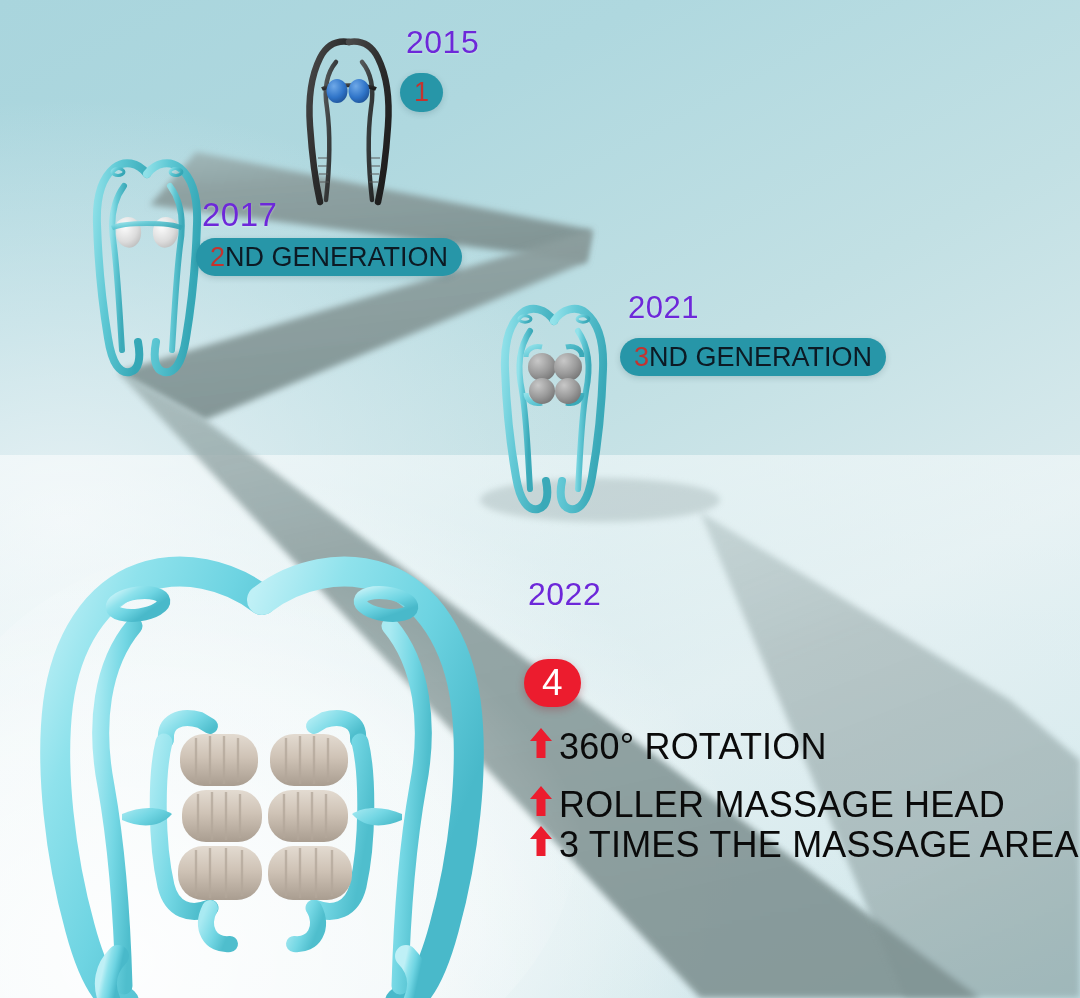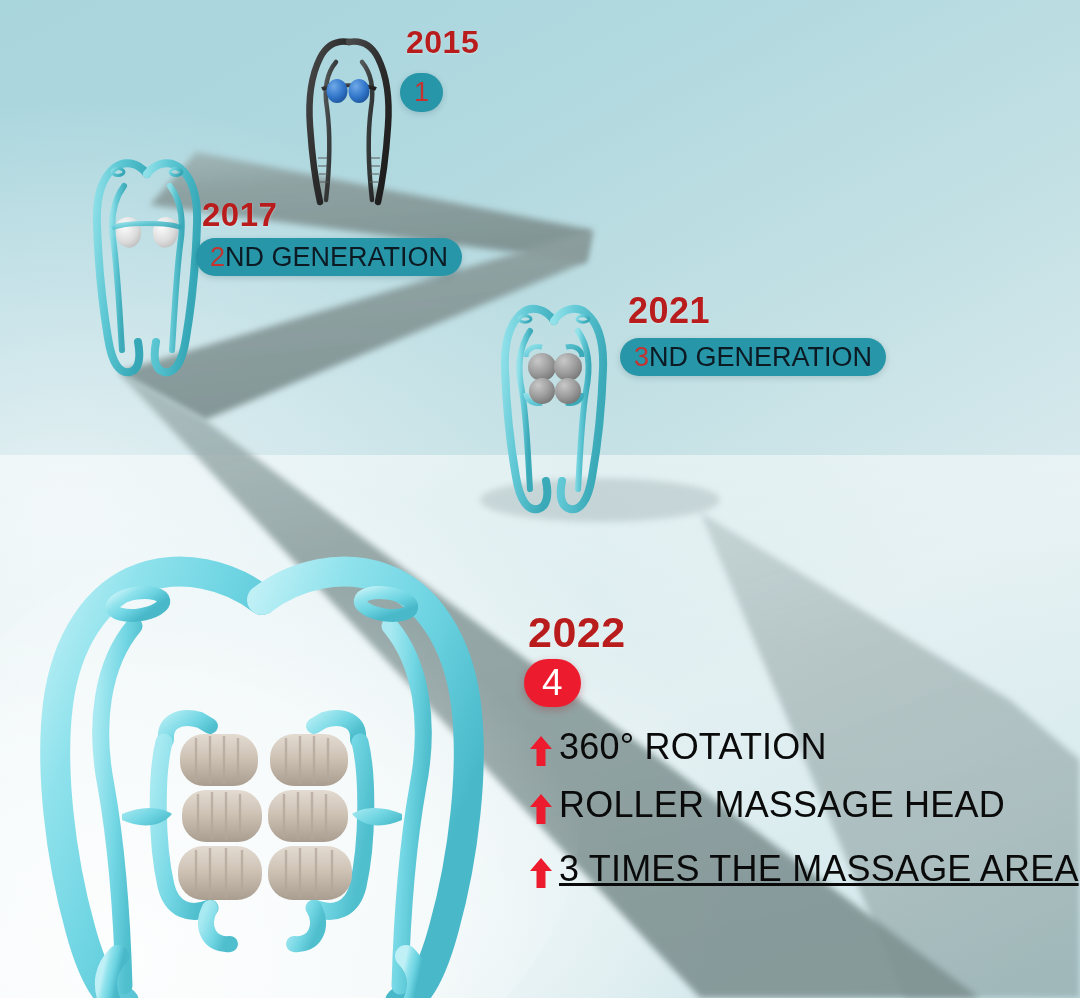--- a/index.html
+++ b/index.html
@@ -19,42 +19,42 @@
   }
   .bg-floor{position:absolute;left:0;top:455px;width:1080px;height:543px;
       background:linear-gradient(175deg, rgba(255,255,255,0.55) 0%, rgba(246,251,252,0.35) 40%, rgba(255,255,255,0.12) 100%);}
 
   
   .road{position:absolute;inset:0;}
 
   
   .node{position:absolute;}
   .year{
-    position:absolute;color:#b91c1c;font-weight:700;letter-spacing:0.5px;
+    position:absolute;color:#6d28d9;font-weight:400;letter-spacing:0.5px;
     text-shadow:0 1px 2px rgba(255,255,255,0.35);
   }
   .badge{
     position:absolute;display:flex;align-items:center;
     background:#2796a8;border-radius:22px;
     color:#0c1a24;white-space:nowrap;
     box-shadow:0 2px 6px rgba(20,60,70,0.18);
   }
   .badge .lead{color:#c4332f;}
   .badge.red{background:#ec1c2e;color:#ffffff;box-shadow:0 3px 9px rgba(150,15,30,0.28);}
   .badge.red .lead{color:#ffffff;}
 
   
-  #hero-year{left:528px;top:608px;font-size:43px;}
+  #hero-year{left:528px;top:576px;font-size:32px;}
   #hero-badge{left:524px;top:659px;height:48px;padding:0 18px;border-radius:24px;font-size:37px;}
-  .feature{position:absolute;display:flex;align-items:flex-end;color:#0a0a0a;white-space:nowrap;}
+  .feature{position:absolute;display:flex;align-items:flex-start;color:#0a0a0a;white-space:nowrap;}
   .feature .arrow{display:inline-block;width:26px;height:34px;margin-right:5px;flex:0 0 auto;}
   .feature .ftxt{font-size:36px;letter-spacing:0.2px;}
   #feat-0{left:528px;top:726px;}
   #feat-1{left:528px;top:784px;}
-  #feat-2{left:528px;top:848px;text-decoration:underline;}
+  #feat-2{left:528px;top:824px;}
 </style>
 </head>
 <body>
 
 <div id="stage">
 
   <div class="bg"></div>
   <div class="bg-floor"></div>
 
   <svg class="road" viewBox="0 0 1080 998">
@@ -191,21 +191,21 @@
       <path d="M34,62 C34,54 42,50 50,52 M90,62 C90,54 82,50 74,52" fill="none" stroke="url(#g3body)" stroke-width="5"></path>
       <path d="M34,98 C34,106 42,110 50,108 M90,98 C90,106 82,110 74,108" fill="none" stroke="url(#g3body)" stroke-width="5"></path>
 
       <circle cx="50" cy="72" r="14" fill="url(#g3sph)"></circle>
       <circle cx="76" cy="72" r="14" fill="url(#g3sph)"></circle>
       <circle cx="50" cy="96" r="13" fill="url(#g3sph)"></circle>
       <circle cx="76" cy="96" r="13" fill="url(#g3sph)"></circle>
     </svg>
   </div>
 
-  <div class="year" id="year-gen3" style="left:628px;top:290px;font-size:36px;">2021</div>
+  <div class="year" id="year-gen3" style="left:628px;top:290px;font-size:31px;">2021</div>
   <div class="badge" id="badge-gen3" style="left:620px;top:338px;height:38px;padding:0 14px;border-radius:20px;font-size:27px;">
     <span class="lead">3</span>
       <span>ND GENERATION</span>
   </div>
 
   <div class="node" id="node-hero" style="left:14px;top:556px;width:500px;height:446px;">
     <svg viewBox="0 0 500 446" width="500" height="446">
       <defs>
         <linearGradient id="h-body" x1="0" y1="0" x2="0.85" y2="0.7">
           <stop offset="0%" stop-color="#bff0f6"></stop>

